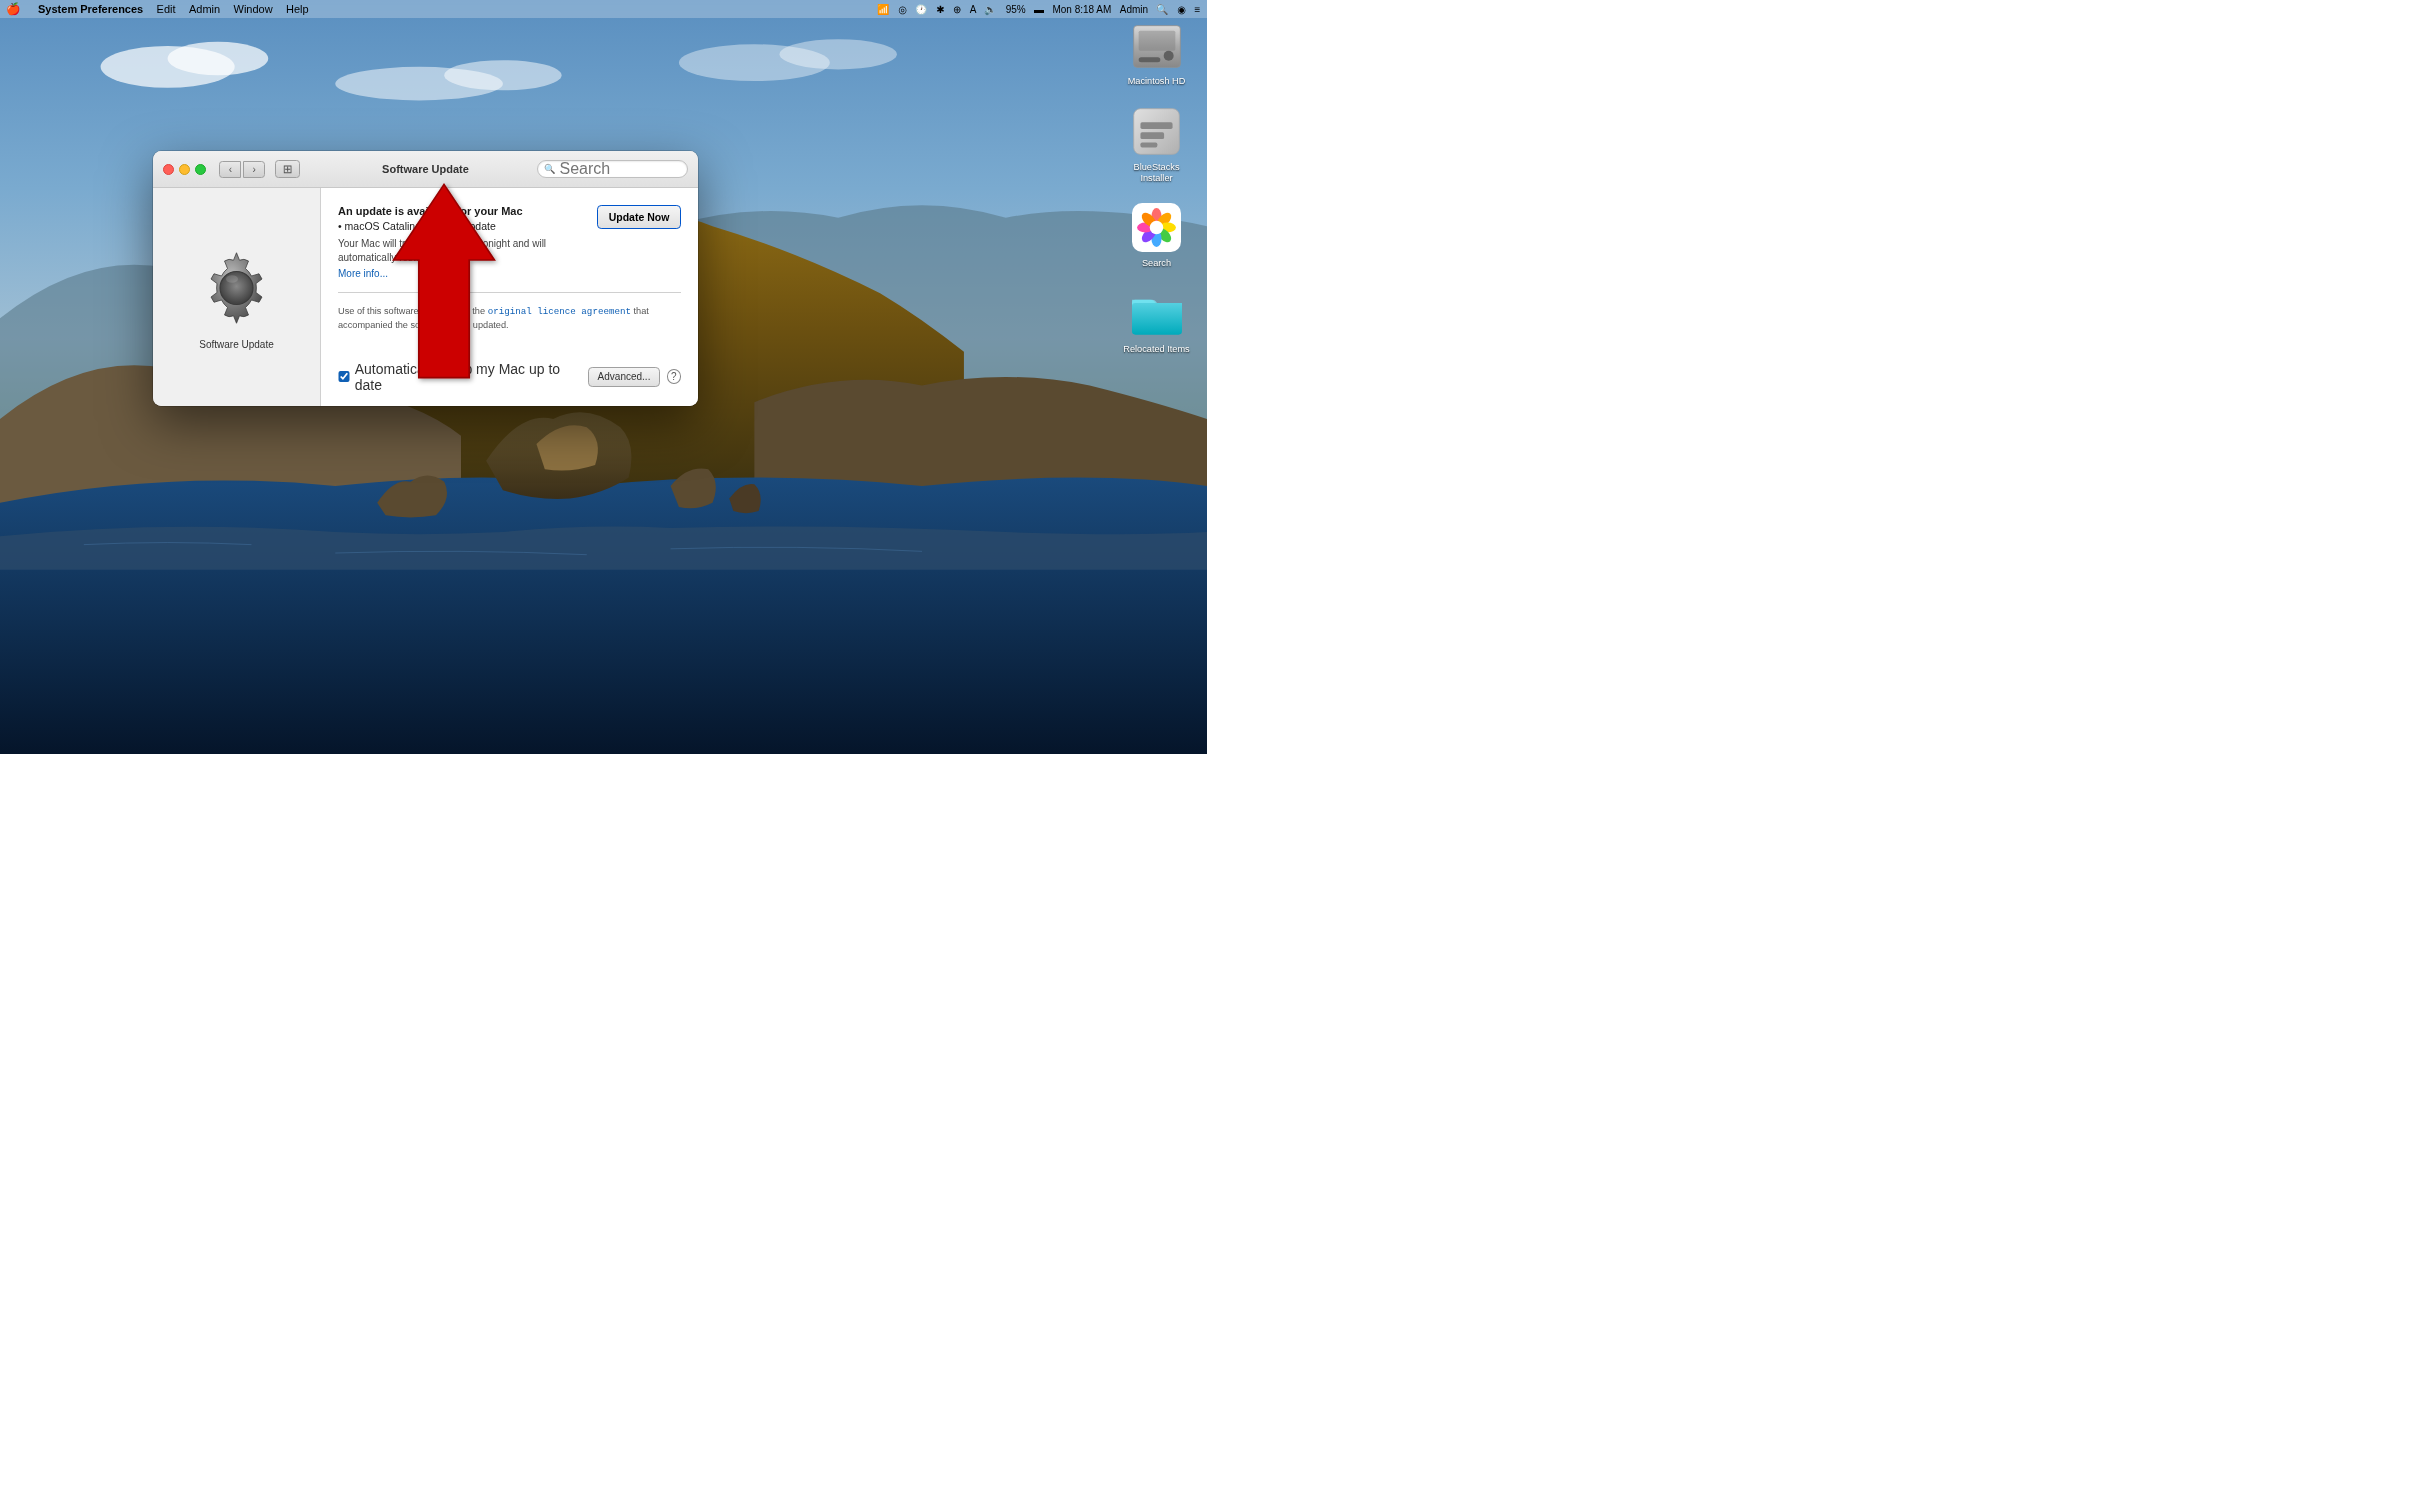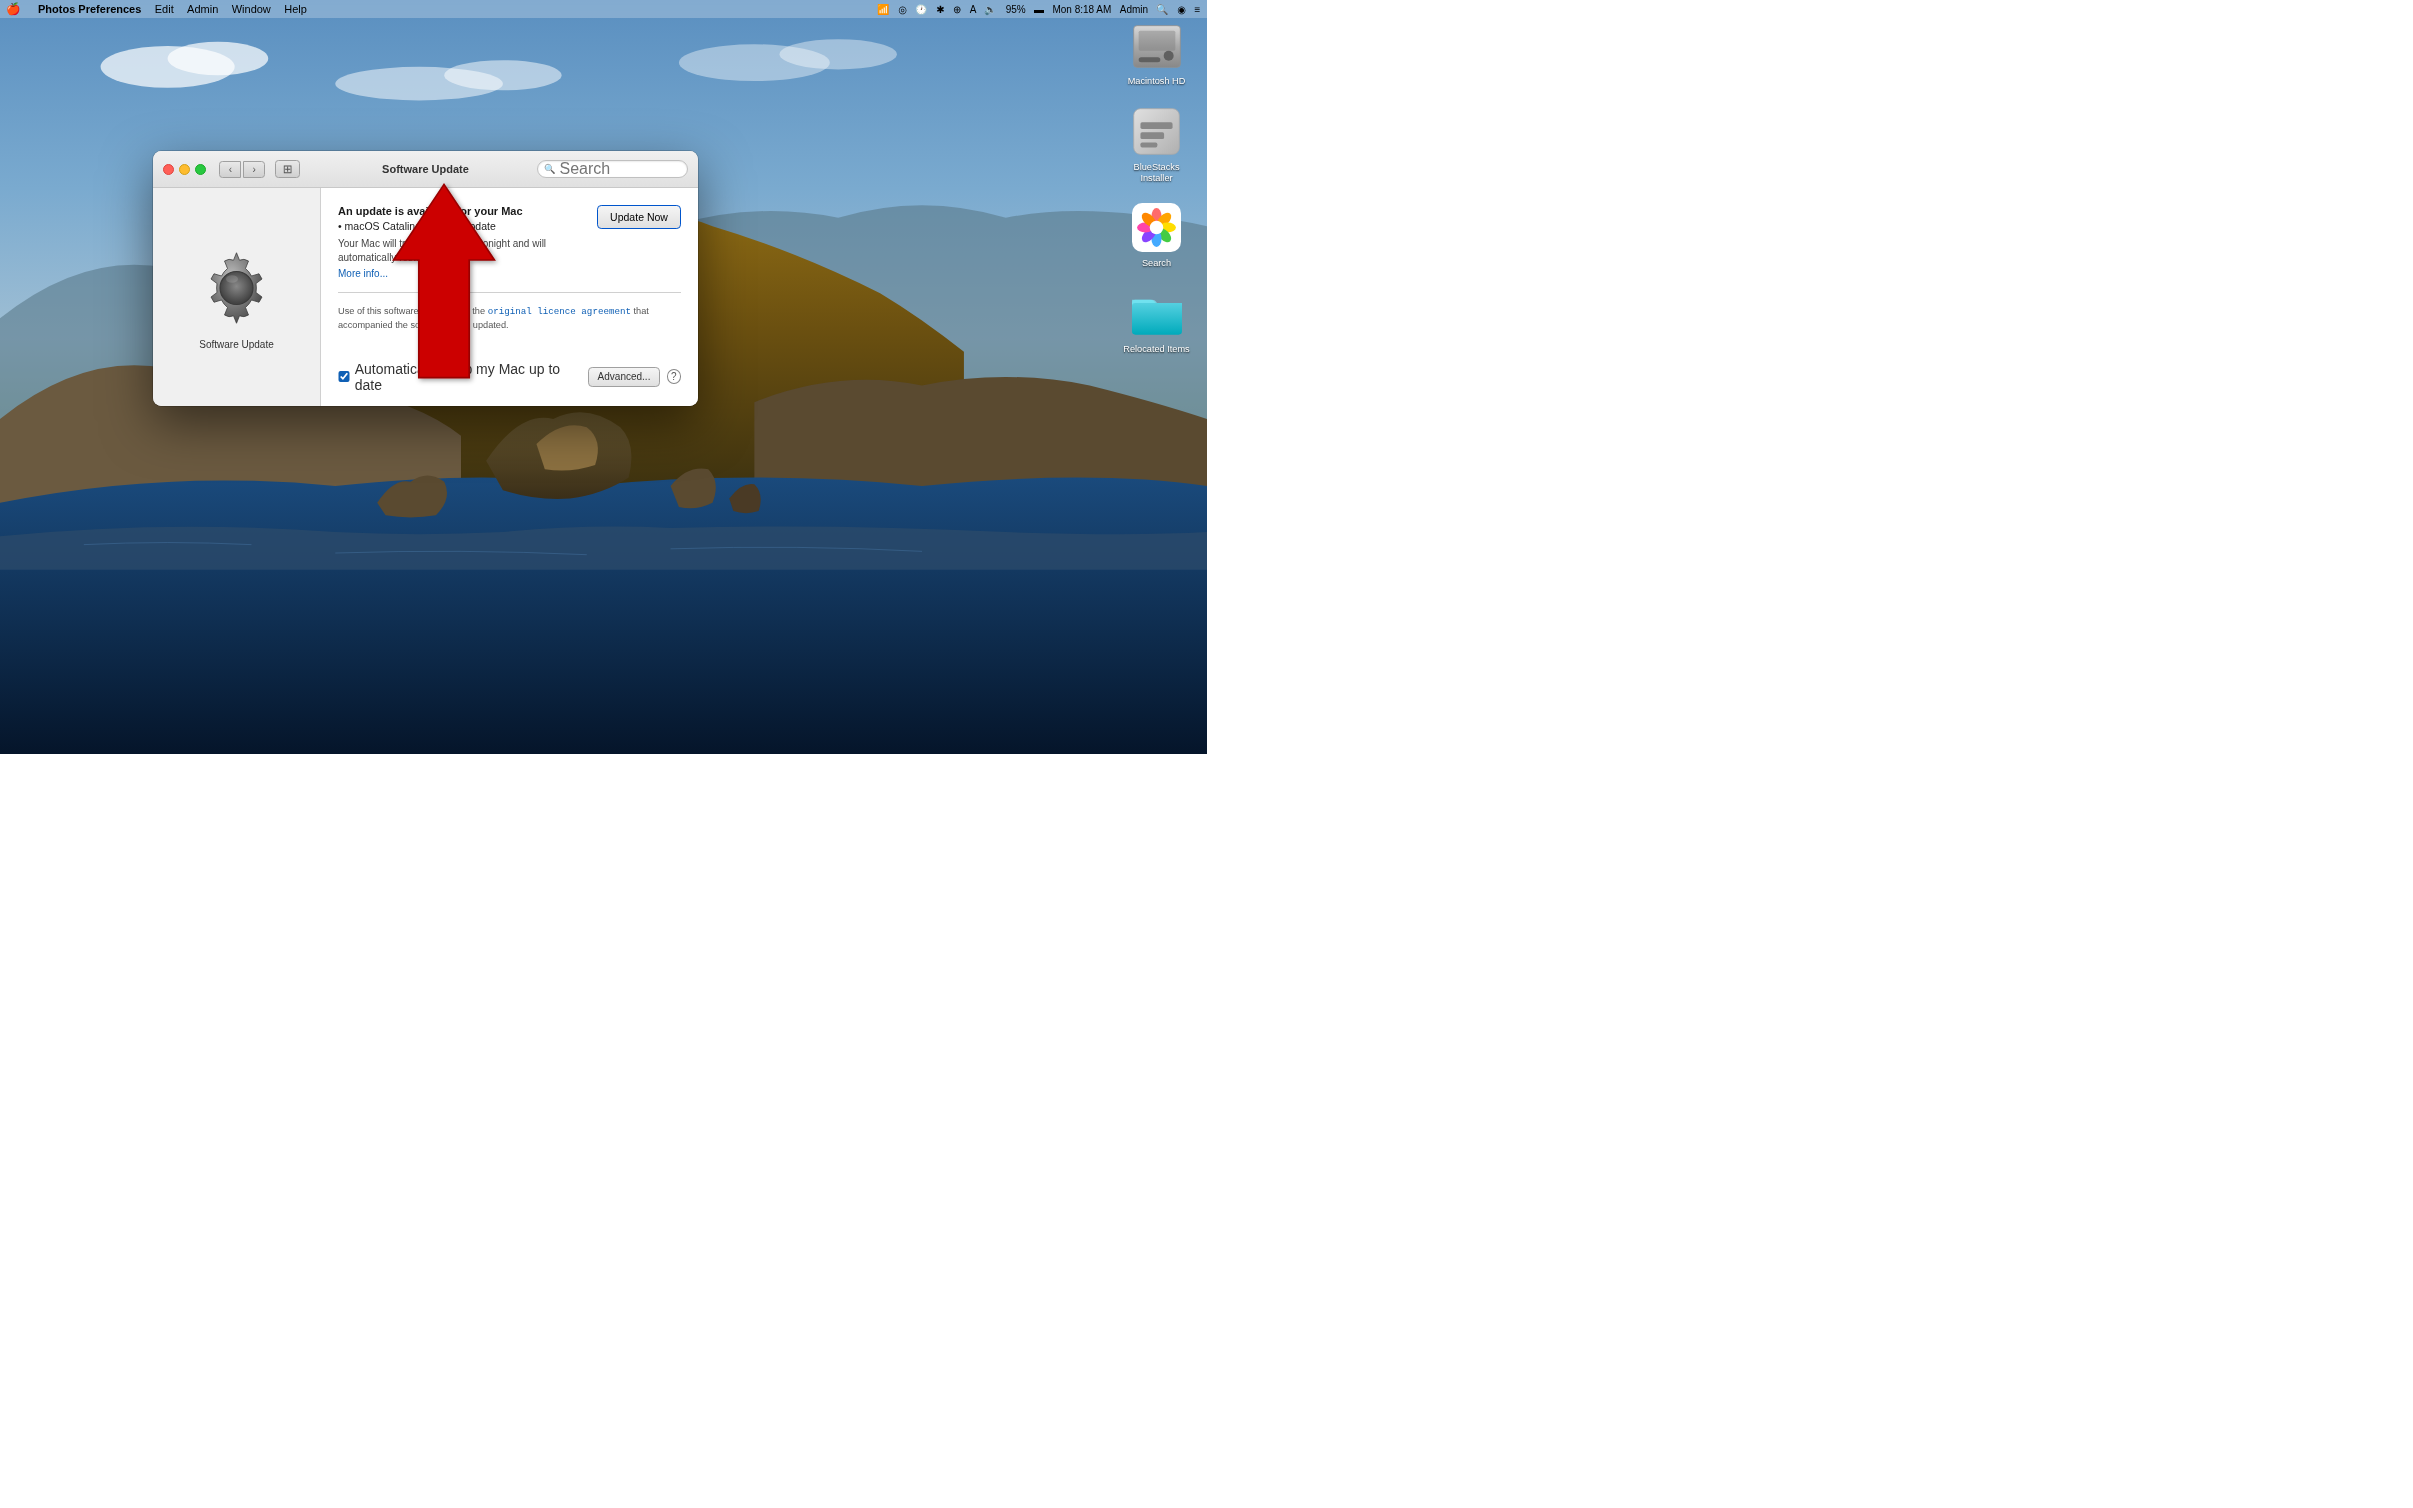--- a/index.html
+++ b/index.html
@@ -304,21 +304,21 @@
       line-height: 1.4;
     }
 
     .update-now-btn {
       min-width: 84px;
       height: 23.5px;
       background: linear-gradient(180deg, #f5f5f5 0%, #e0e0e0 100%);
       border: 1.3px solid #0055cc;
       border-radius: 4.2px;
       font-size: 10.5px;
-      font-weight: 400;
+      font-weight: 700;
       color: #000;
       cursor: pointer;
       white-space: nowrap;
       padding: 0 10px;
       flex-shrink: 0;
     }
 
     .more-info-link {
       color: #1060b5;
       font-size: 10px;
@@ -471,21 +471,21 @@
     <path d="M0,640 Q200,620 400,635 Q500,640 600,635 Q700,625 800,630 Q1000,625 1200,635 Q1350,640 1440,635 L1440,680 L0,680 Z" fill="#2a4a6a" opacity="0.8"></path>
 
     <path d="M100,650 Q200,645 300,650" stroke="#4a7aaa" stroke-width="1" fill="none" opacity="0.5"></path>
     <path d="M400,660 Q550,655 700,662" stroke="#4a7aaa" stroke-width="1" fill="none" opacity="0.5"></path>
     <path d="M800,655 Q950,650 1100,658" stroke="#4a7aaa" stroke-width="1" fill="none" opacity="0.5"></path>
   </svg>
 
   <div class="menubar">
     <div class="menubar-left">
       <span class="apple-logo menu-item">🍎</span>
-      <span class="menu-item bold">Photos Preferences</span>
+      <span class="menu-item bold">System Preferences</span>
       <span class="menu-item">Edit</span>
       <span class="menu-item">Admin</span>
       <span class="menu-item">Window</span>
       <span class="menu-item">Help</span>
     </div>
     <div class="menubar-right">
       <span>📶</span>
       <span>◎</span>
       <span>🕐</span>
       <span>✱</span>

